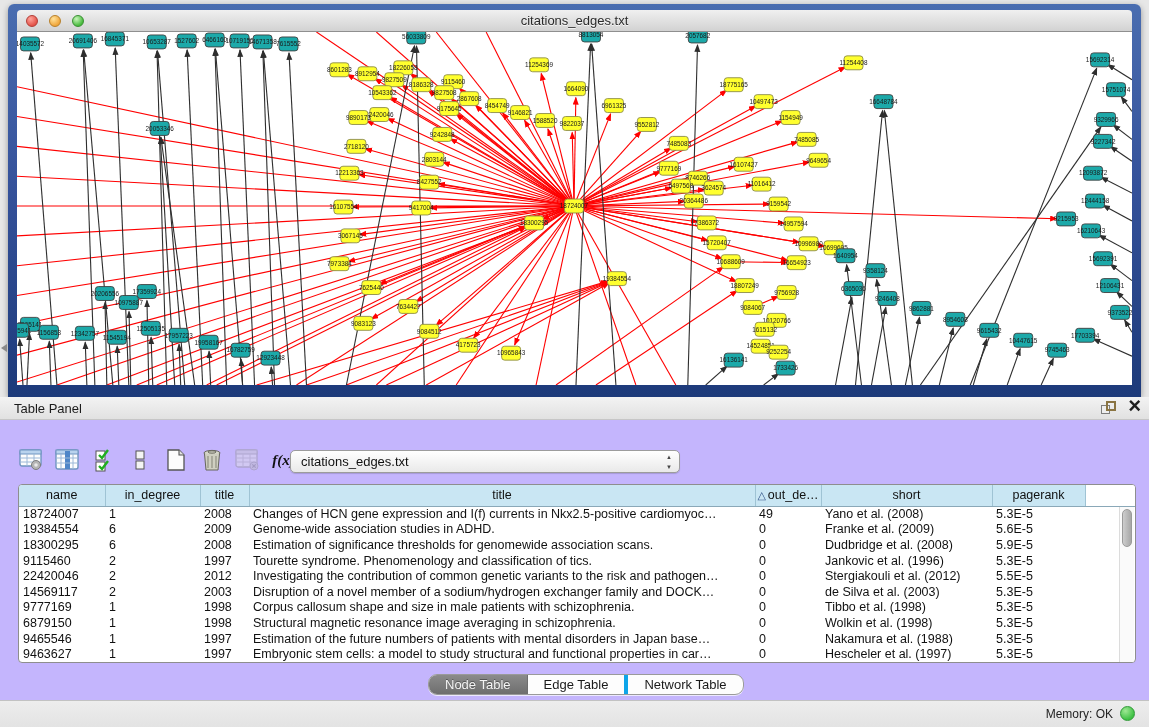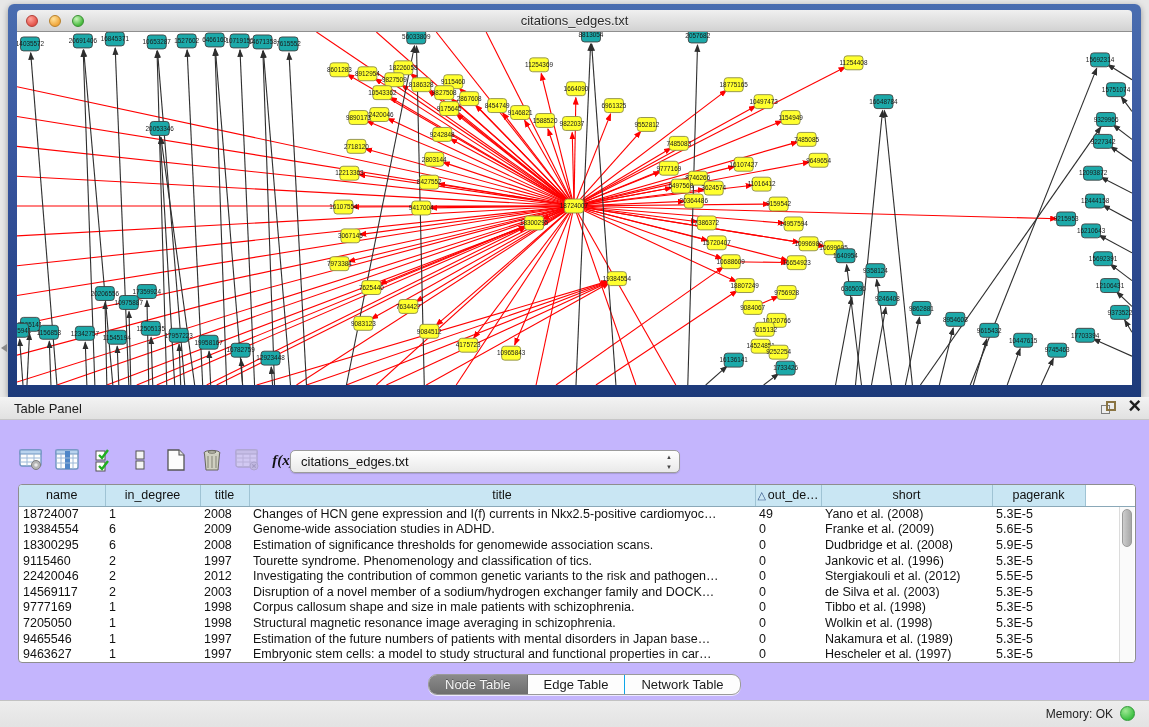--- a/index.html
+++ b/index.html
@@ -56,21 +56,21 @@
   table.data th.filler { background:#fff; border-right:none; border-bottom:1px solid #8aa8b8; }
   table.data td { height:15.6px; padding:0 3px 0 4px; white-space:nowrap; overflow:hidden; }
   .sort-tri { color:#35558a; font-size:11px; margin-right:2px; }
   .vscroll { position:absolute; right:1px; top:22px; width:15px; height:156px; background:#fafafa; border-left:1px solid #dcdcdc; }
   .vscroll .thumb { position:absolute; left:2px; top:2px; width:10px; height:38px; border-radius:6px;
     background:linear-gradient(90deg,#cdcdcd,#a7a7a7); border:1px solid #9a9a9a; }
 
   
   .tabs { position:absolute; left:428px; top:277px; height:21px; display:flex;
     border:1px solid #9a9a9a; border-radius:9px; overflow:hidden; background:#fdfdfd; box-shadow:0 1px 0 rgba(255,255,255,.7); }
-  .tab { padding:0 16px; font-size:13px; line-height:19px; color:#1a1a1a; cursor:pointer; border-right:1px solid #0ea5e9; }
+  .tab { padding:0 16px; font-size:13px; line-height:19px; color:#1a1a1a; cursor:pointer; border-right:4px solid #0ea5e9; }
   .tab:last-child { border-right:none; }
   .tab.selected { background:linear-gradient(180deg,#8b8b8b,#6e6e6e); color:#f4f4f4; text-shadow:0 -1px 0 #555; border-right:1px solid #6e6e6e; }
 
   
   .statusbar { position:absolute; left:0; top:303px; width:1149px; height:35px;
     background:linear-gradient(180deg,#ededed,#e0e0e0); border-top:1px solid #c2c2c2; }
   .mem-label { position:absolute; right:36px; top:6px; font-size:12px; color:#222; }
   .mem-dot { position:absolute; right:14px; top:5px; width:15px; height:15px; border-radius:50%;
     background:radial-gradient(circle at 35% 30%,#9fe894,#3fc144 70%); border:1px solid #2f9a36; }
 </style>
@@ -896,36 +896,36 @@
               <td>9777169</td>
               <td>1</td>
               <td>1998</td>
               <td>Corpus callosum shape and size in male patients with schizophrenia.</td>
               <td>0</td>
               <td>Tibbo et al. (1998)</td>
               <td>5.3E-5</td>
               <td></td>
             </tr>
           <tr>
-              <td>7205050</td>
+              <td>6879150</td>
               <td>1</td>
               <td>1998</td>
               <td>Structural magnetic resonance image averaging in schizophrenia.</td>
               <td>0</td>
               <td>Wolkin et al. (1998)</td>
               <td>5.3E-5</td>
               <td></td>
             </tr>
           <tr>
               <td>9465546</td>
               <td>1</td>
               <td>1997</td>
               <td>Estimation of the future numbers of patients with mental disorders in Japan base…</td>
               <td>0</td>
-              <td>Nakamura et al. (1989)</td>
+              <td>Nakamura et al. (1988)</td>
               <td>5.3E-5</td>
               <td></td>
             </tr>
           <tr>
               <td>9463627</td>
               <td>1</td>
               <td>1997</td>
               <td>Embryonic stem cells: a model to study structural and functional properties in car…</td>
               <td>0</td>
               <td>Hescheler et al. (1997)</td>

